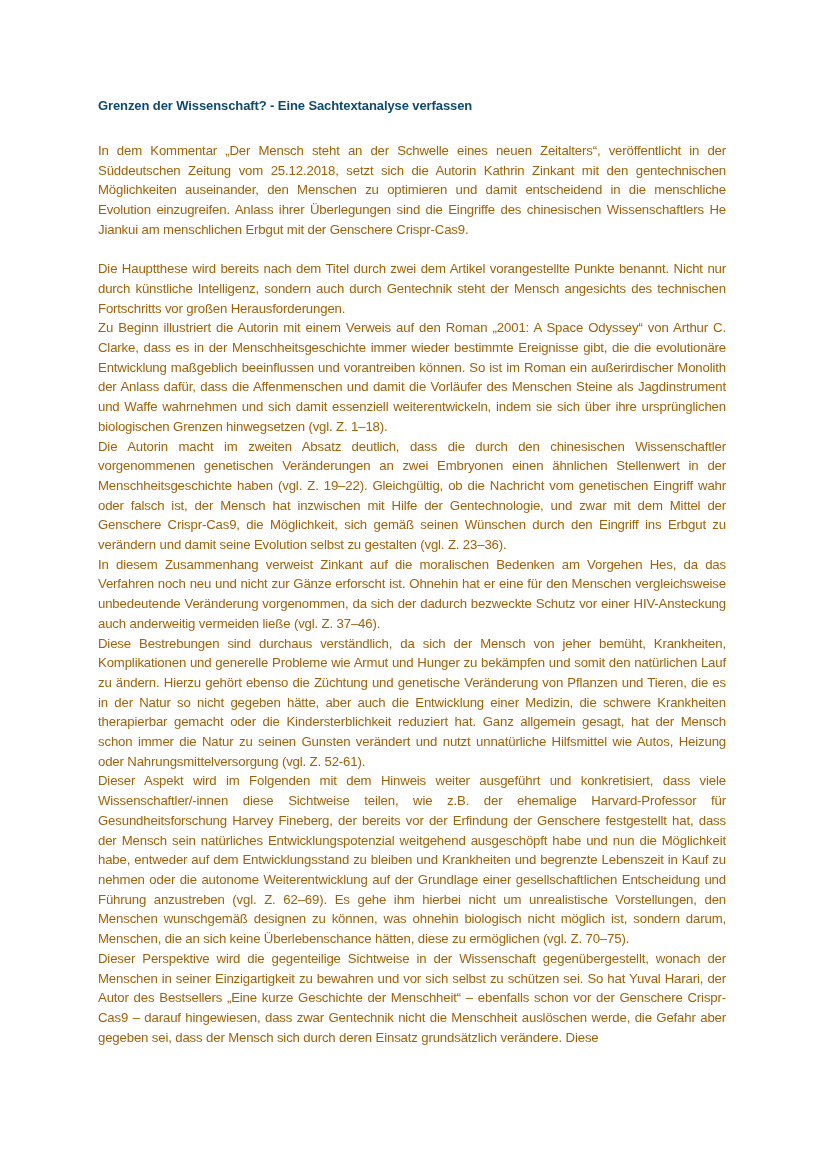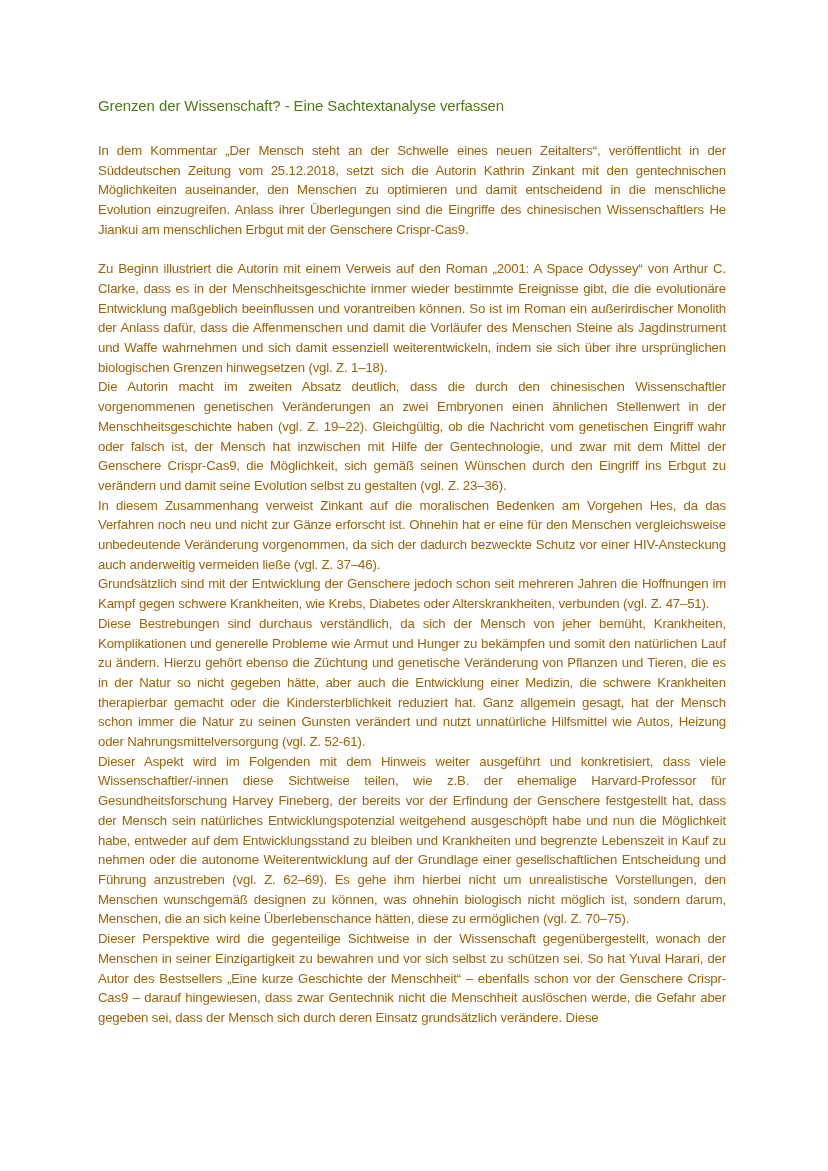--- a/index.html
+++ b/index.html
@@ -5,35 +5,35 @@
   html, body { margin: 0; padding: 0; background: #ffffff; }
   body {
     width: 828px; height: 1171px; overflow: hidden; position: relative;
     font-family: "Liberation Sans", sans-serif; color: #1a1a1a;
   }
   .page {
     position: absolute; left: 98px; top: 93px; width: 628px;
   }
   .title {
     font-family: "Liberation Sans", sans-serif;
-    font-weight: normal; font-size: 15px; color: #4d7c0f;
+    font-weight: bold; font-size: 13px; color: #0c4a6e;
     margin: 0 0 22px 0; letter-spacing: -0.1px; line-height: 26px;
   }
   .para {
     font-size: 13.2px; line-height: 19.7px; text-align: justify;
     margin: 0; letter-spacing: -0.15px; color: #a16207;
   }
   .intro { margin-bottom: 19.7px; }
 </style>
 </head>
 <body>
 
 <div class="page">
   <h1 class="title">Grenzen der Wissenschaft? - Eine Sachtextanalyse verfassen</h1>
   <p class="para intro">In dem Kommentar „Der Mensch steht an der Schwelle eines neuen Zeitalters“, veröffentlicht in der Süddeutschen Zeitung vom 25.12.2018, setzt sich die Autorin Kathrin Zinkant mit den gentechnischen Möglichkeiten auseinander, den Menschen zu optimieren und damit entscheidend in die menschliche Evolution einzugreifen. Anlass ihrer Überlegungen sind die Eingriffe des chinesischen Wissenschaftlers He Jiankui am menschlichen Erbgut mit der Genschere Crispr-Cas9.</p>
+  <p class="para">Die Hauptthese wird bereits nach dem Titel durch zwei dem Artikel vorangestellte Punkte benannt. Nicht nur durch künstliche Intelligenz, sondern auch durch Gentechnik steht der Mensch angesichts des technischen Fortschritts vor großen Herausforderungen.</p>
   <p class="para">Zu Beginn illustriert die Autorin mit einem Verweis auf den Roman „2001: A Space Odyssey“ von Arthur C. Clarke, dass es in der Menschheitsgeschichte immer wieder bestimmte Ereignisse gibt, die die evolutionäre Entwicklung maßgeblich beeinflussen und vorantreiben können. So ist im Roman ein außerirdischer Monolith der Anlass dafür, dass die Affenmenschen und damit die Vorläufer des Menschen Steine als Jagdinstrument und Waffe wahrnehmen und sich damit essenziell weiterentwickeln, indem sie sich über ihre ursprünglichen biologischen Grenzen hinwegsetzen (vgl. Z. 1–18).</p>
   <p class="para">Die Autorin macht im zweiten Absatz deutlich, dass die durch den chinesischen Wissenschaftler vorgenommenen genetischen Veränderungen an zwei Embryonen einen ähnlichen Stellenwert in der Menschheitsgeschichte haben (vgl. Z. 19–22). Gleichgültig, ob die Nachricht vom genetischen Eingriff wahr oder falsch ist, der Mensch hat inzwischen mit Hilfe der Gentechnologie, und zwar mit dem Mittel der Genschere Crispr-Cas9, die Möglichkeit, sich gemäß seinen Wünschen durch den Eingriff ins Erbgut zu verändern und damit seine Evolution selbst zu gestalten (vgl. Z. 23–36).</p>
   <p class="para">In diesem Zusammenhang verweist Zinkant auf die moralischen Bedenken am Vorgehen Hes, da das Verfahren noch neu und nicht zur Gänze erforscht ist. Ohnehin hat er eine für den Menschen vergleichsweise unbedeutende Veränderung vorgenommen, da sich der dadurch bezweckte Schutz vor einer HIV-Ansteckung auch anderweitig vermeiden ließe (vgl. Z. 37–46).</p>
-  <p class="para">Grundsätzlich sind mit der Entwicklung der Genschere jedoch schon seit mehreren Jahren die Hoffnungen im Kampf gegen schwere Krankheiten, wie Krebs, Diabetes oder Alterskrankheiten, verbunden (vgl. Z. 47–51).</p>
   <p class="para">Diese Bestrebungen sind durchaus verständlich, da sich der Mensch von jeher bemüht, Krankheiten, Komplikationen und generelle Probleme wie Armut und Hunger zu bekämpfen und somit den natürlichen Lauf zu ändern. Hierzu gehört ebenso die Züchtung und genetische Veränderung von Pflanzen und Tieren, die es in der Natur so nicht gegeben hätte, aber auch die Entwicklung einer Medizin, die schwere Krankheiten therapierbar gemacht oder die Kindersterblichkeit reduziert hat. Ganz allgemein gesagt, hat der Mensch schon immer die Natur zu seinen Gunsten verändert und nutzt unnatürliche Hilfsmittel wie Autos, Heizung oder Nahrungsmittelversorgung (vgl. Z. 52-61).</p>
   <p class="para">Dieser Aspekt wird im Folgenden mit dem Hinweis weiter ausgeführt und konkretisiert, dass viele Wissenschaftler/-innen diese Sichtweise teilen, wie z.B. der ehemalige Harvard-Professor für Gesundheitsforschung Harvey Fineberg, der bereits vor der Erfindung der Genschere festgestellt hat, dass der Mensch sein natürliches Entwicklungspotenzial weitgehend ausgeschöpft habe und nun die Möglichkeit habe, entweder auf dem Entwicklungsstand zu bleiben und Krankheiten und begrenzte Lebenszeit in Kauf zu nehmen oder die autonome Weiterentwicklung auf der Grundlage einer gesellschaftlichen Entscheidung und Führung anzustreben (vgl. Z. 62–69). Es gehe ihm hierbei nicht um unrealistische Vorstellungen, den Menschen wunschgemäß designen zu können, was ohnehin biologisch nicht möglich ist, sondern darum, Menschen, die an sich keine Überlebenschance hätten, diese zu ermöglichen (vgl. Z. 70–75).</p>
   <p class="para">Dieser Perspektive wird die gegenteilige Sichtweise in der Wissenschaft gegenübergestellt, wonach der Menschen in seiner Einzigartigkeit zu bewahren und vor sich selbst zu schützen sei. So hat Yuval Harari, der Autor des Bestsellers „Eine kurze Geschichte der Menschheit“ – ebenfalls schon vor der Genschere Crispr-Cas9 – darauf hingewiesen, dass zwar Gentechnik nicht die Menschheit auslöschen werde, die Gefahr aber gegeben sei, dass der Mensch sich durch deren Einsatz grundsätzlich verändere. Diese</p>
 </div>
 
 </body></html>

